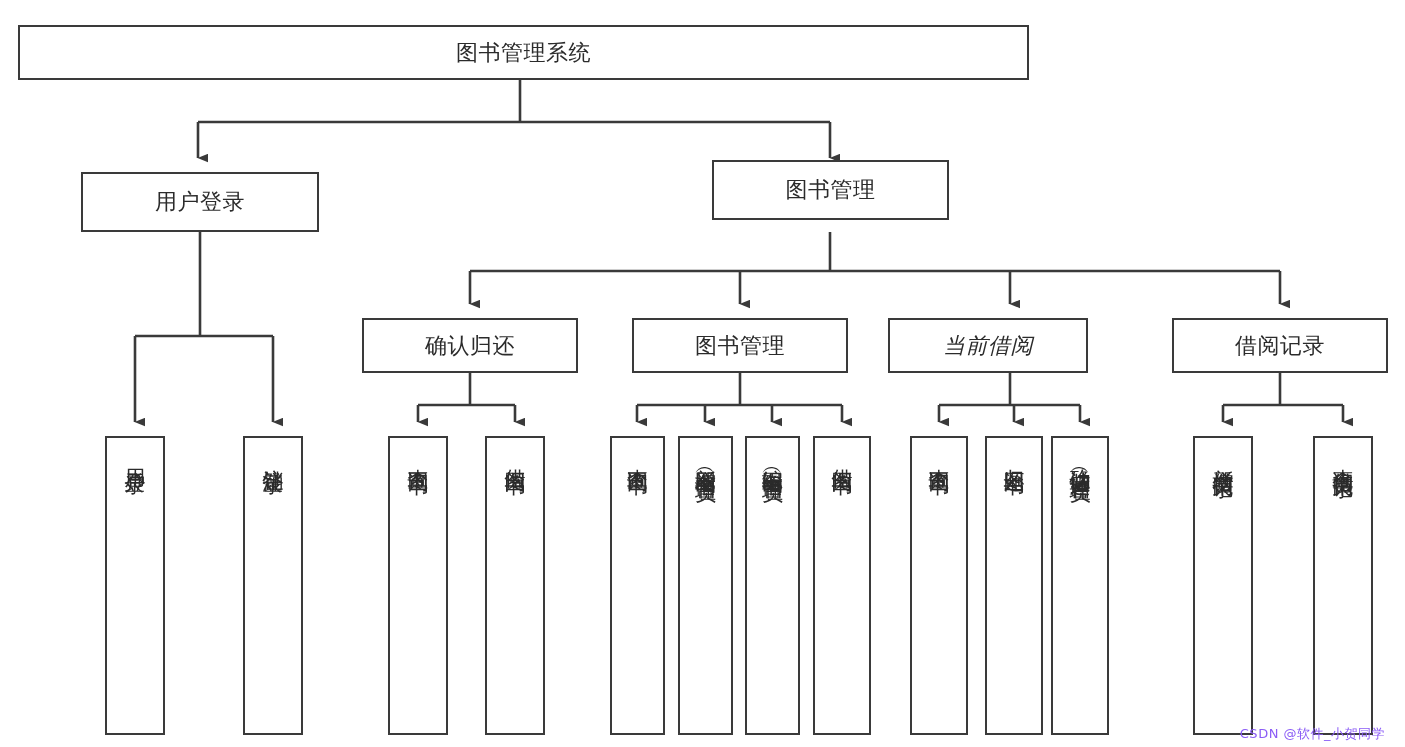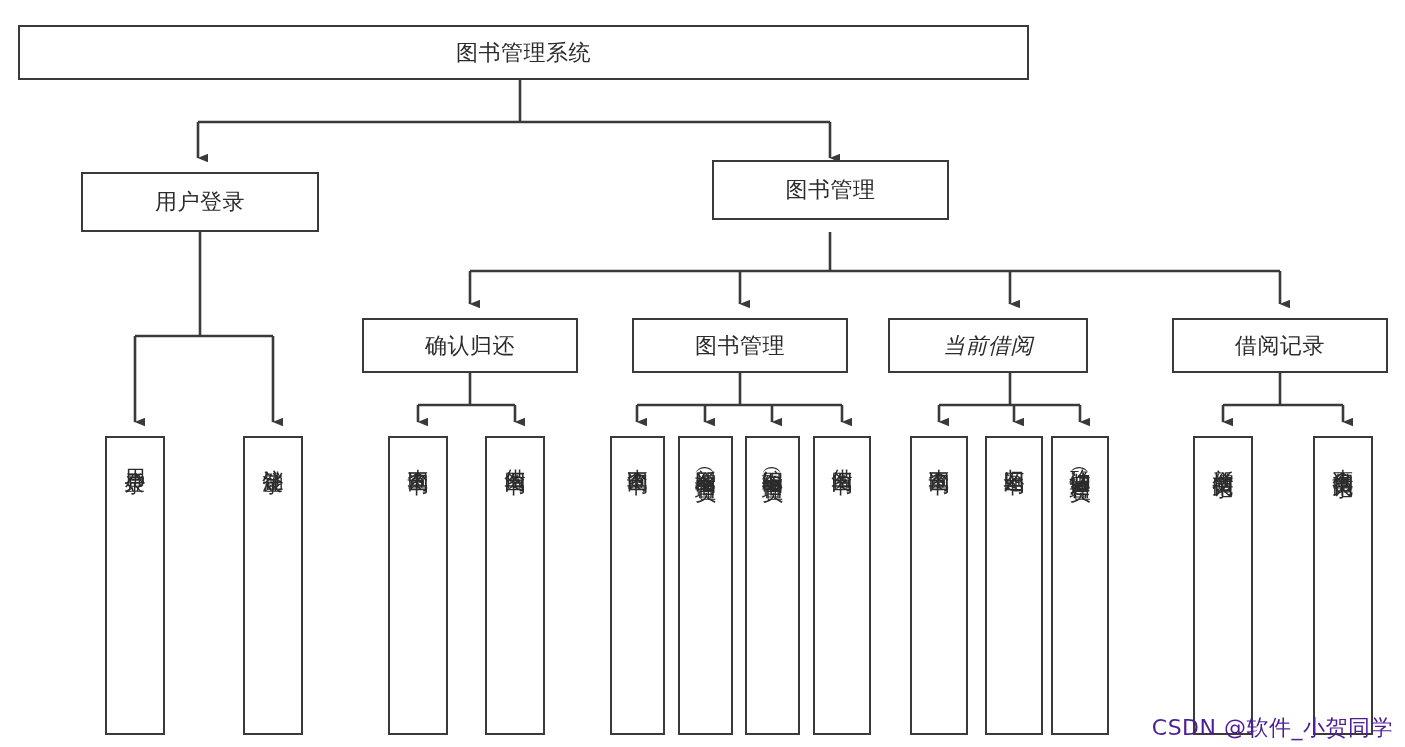--- a/index.html
+++ b/index.html
@@ -54,24 +54,24 @@
   .node.vertical .node-label {
     writing-mode: vertical-rl;
     text-orientation: upright;
     font-size: 21px;
     line-height: 1.05;
     letter-spacing: 2px;
     white-space: nowrap;
   }
   .watermark {
     position: absolute;
-    right: 12px;
+    right: 20px;
     bottom: 4px;
-    font-size: 22px;
-    color: #4c1d95;
+    font-size: 13px;
+    color: #8b5cf6;
     white-space: nowrap;
     z-index: 5;
     letter-spacing: 0.5px;
     font-family: "DejaVu Sans", "Liberation Sans", sans-serif;
   }
 </style>
 </head>
 <body>
 
 <div id="diagram-root">

